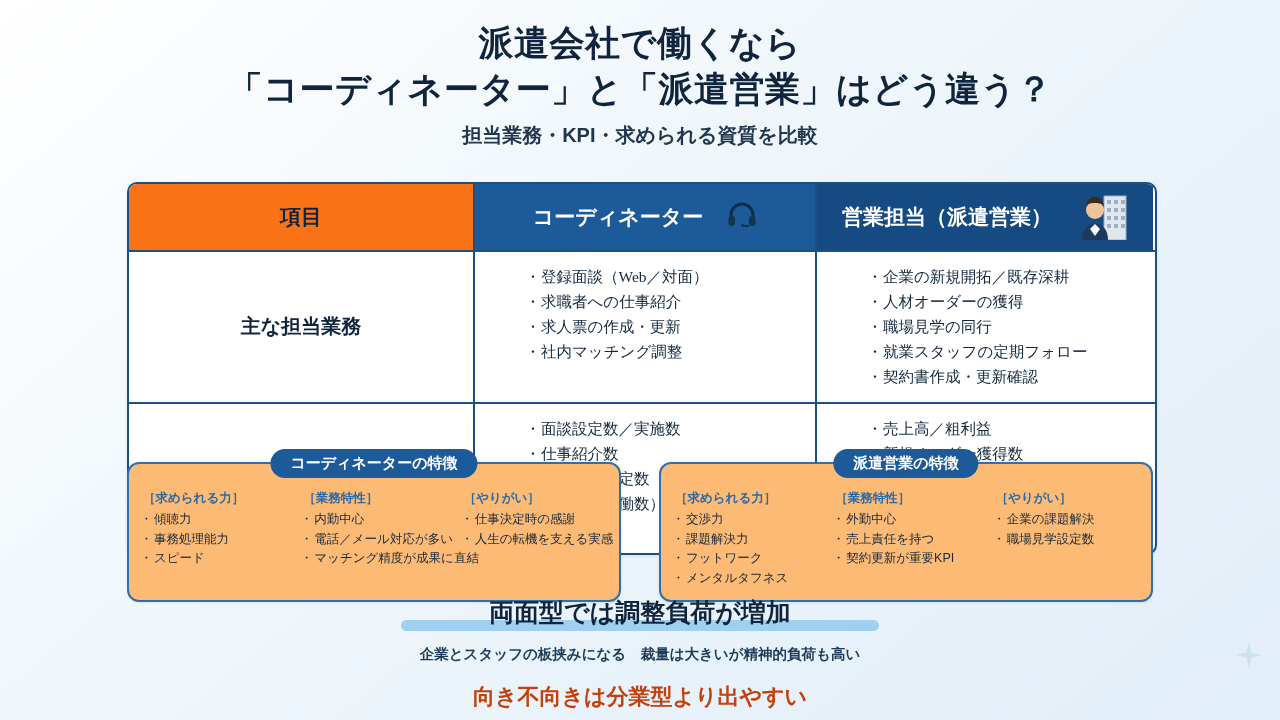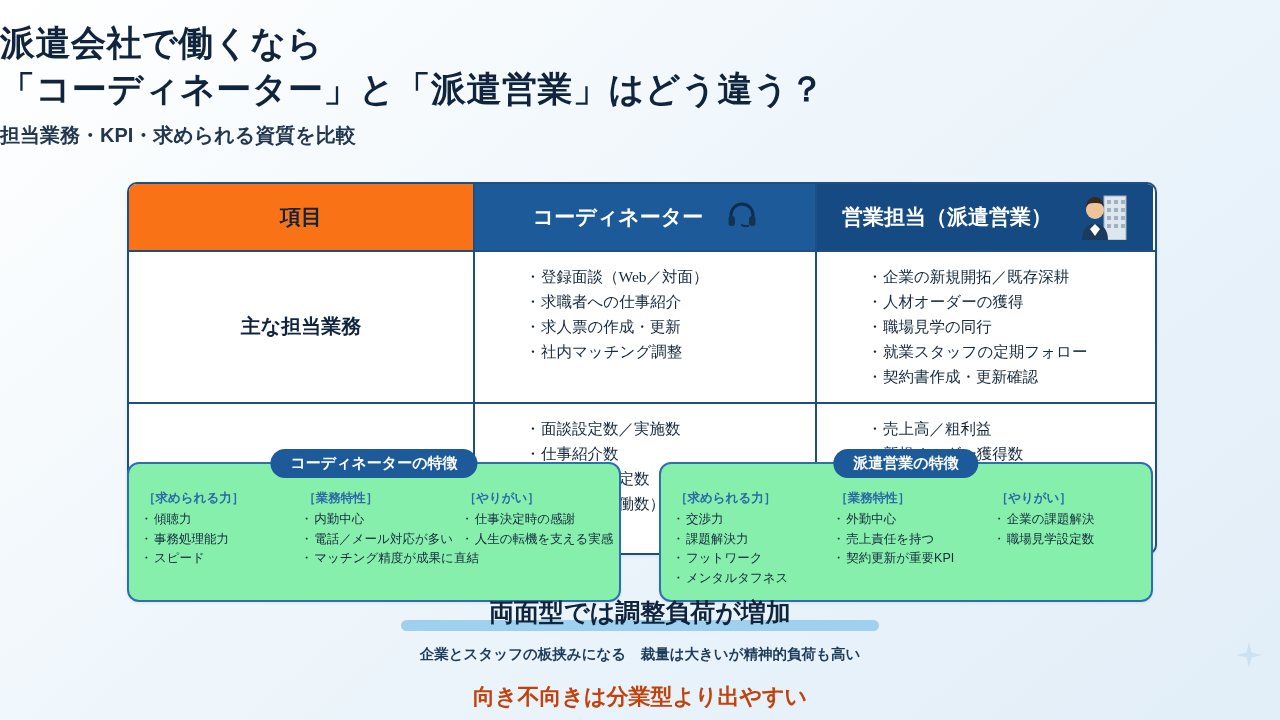--- a/index.html
+++ b/index.html
@@ -12,21 +12,21 @@
     overflow: hidden;
     font-family: "Liberation Sans", sans-serif;
     background: linear-gradient(140deg, #ffffff 0%, #f2f8fc 35%, #e8f2fa 70%, #e2eef8 100%);
     color: #12263f;
     position: relative;
   }
 
   
   .header {
     padding-top: 20px;
-    text-align: left;
+    text-align: center;
   }
   .title {
     font-size: 35px;
     font-weight: bold;
     line-height: 1.32;
     letter-spacing: 0.5px;
     color: #10253d;
   }
   .subtitle {
     margin-top: 10px;
@@ -123,21 +123,21 @@
     width: 1026px;
     display: flex;
     justify-content: space-between;
   }
   .panel {
     position: relative;
     width: 494px;
     box-sizing: border-box;
     border: 2px solid #2f6fae;
     border-radius: 12px;
-    background: #86efac;
+    background: #fdba74;
     padding: 26px 14px 12px 14px;
     min-height: 84px;
     box-shadow: 0 1px 3px rgba(20,60,100,0.09);
   }
   .panel-title {
     position: absolute;
     top: -15px;
     left: 50%;
     transform: translateX(-50%);
     background: #1d5a99;

